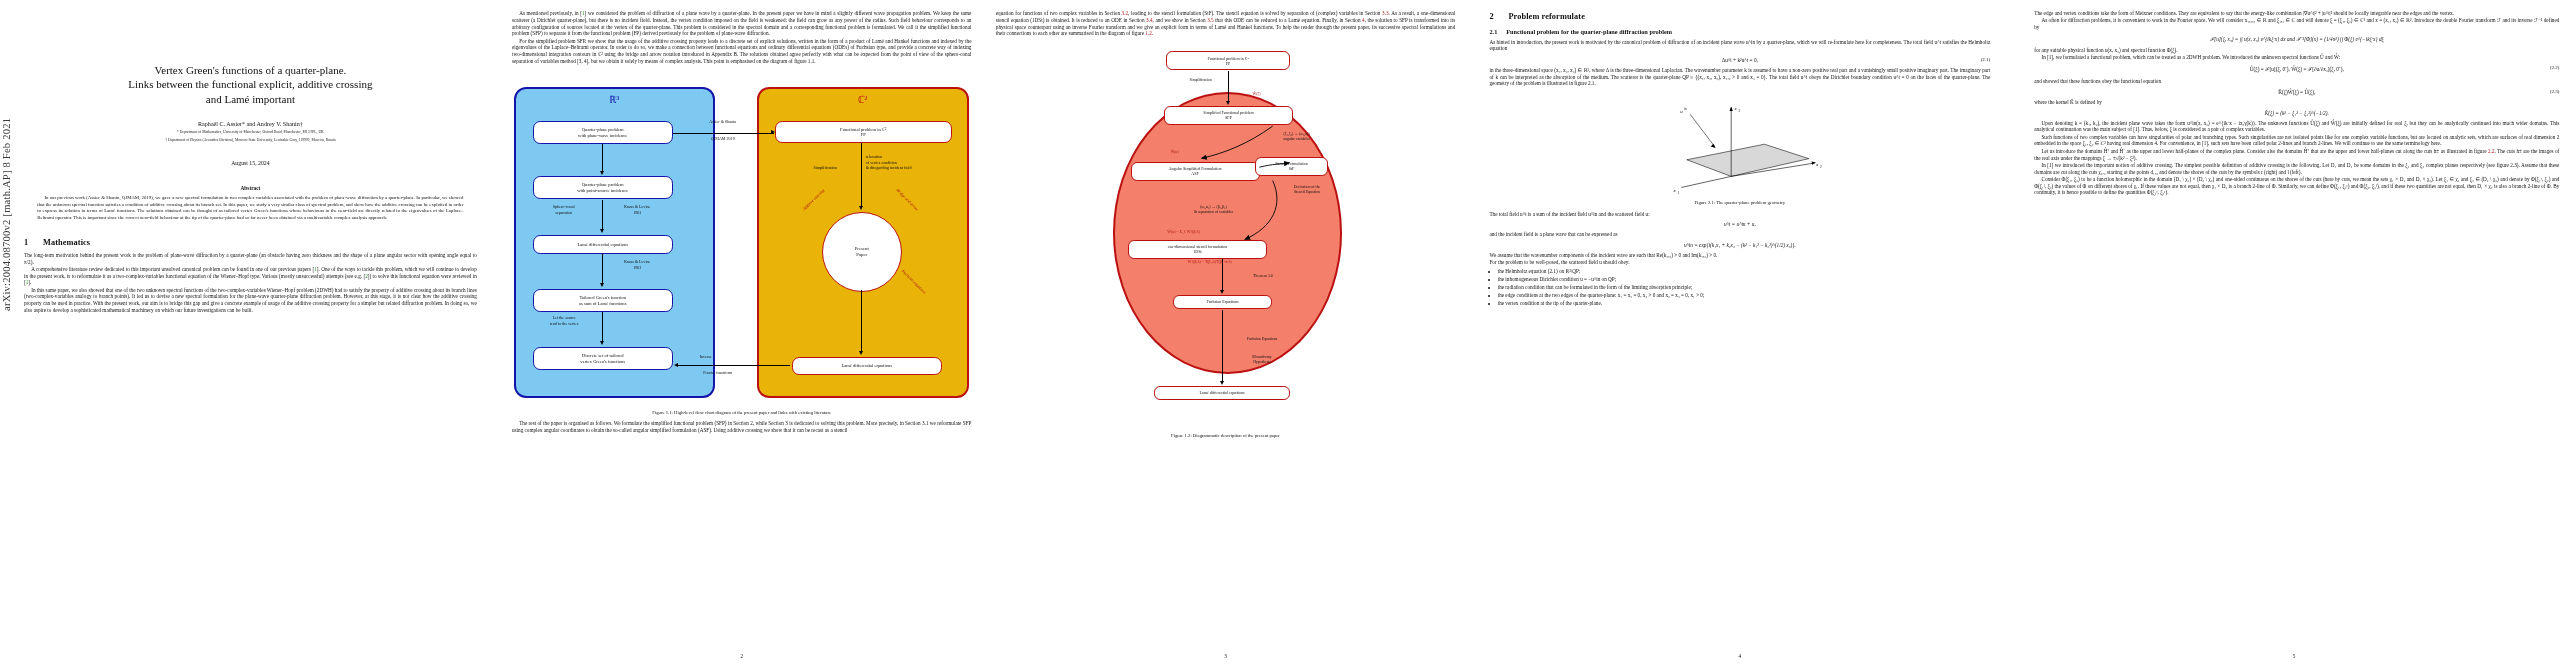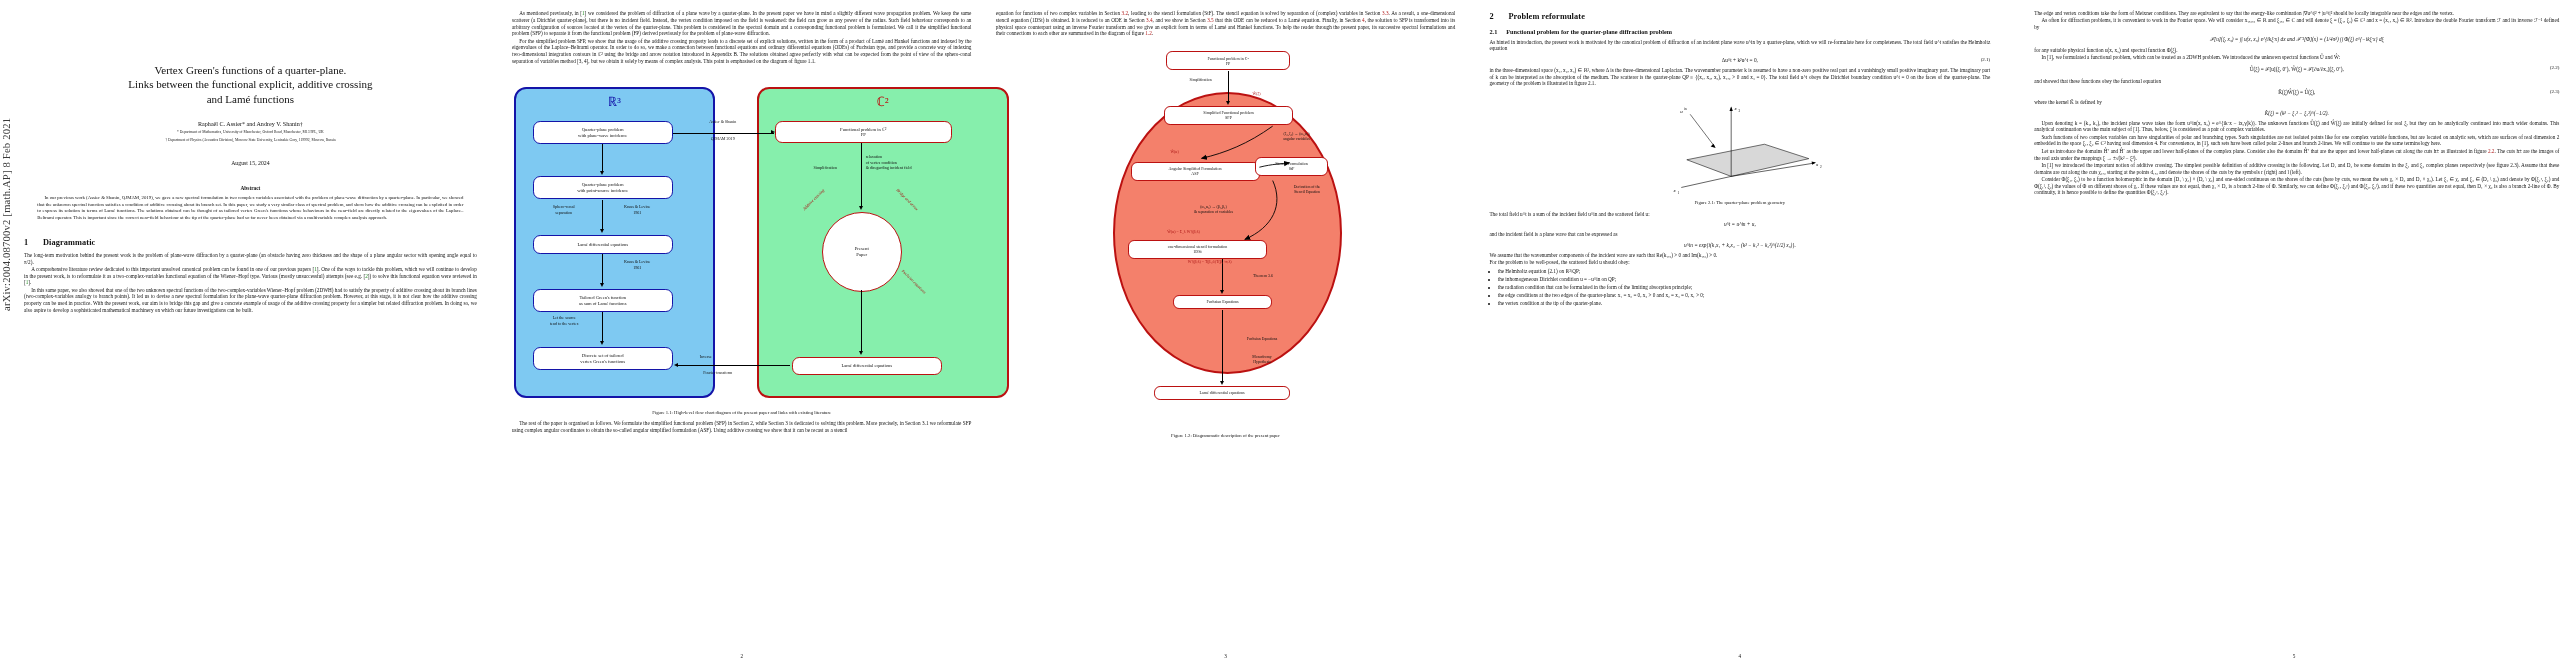--- a/index.html
+++ b/index.html
@@ -50,22 +50,22 @@
   ul.bul li{margin-bottom:1.1px;text-align:justify;}
 
   .fignum{text-align:center;font-size:4.7px;margin-top:4.4px;line-height:1.3;}
 
   .pageno{position:absolute;bottom:7.8px;left:0;right:0;text-align:center;font-size:5.2px;}
 
   
   .fc{position:relative;width:456px;height:333px;margin:7.8px auto 0 auto;}
   .panel{position:absolute;border-radius:12.2px;box-sizing:border-box;}
   .panel.blue{left:0;top:14.5px;width:201px;height:311px;background:#7ec9f2;border:2.2px solid #1414a8;}
-  .panel.red{left:243px;top:14.5px;width:252px;height:311px;background:#86efac;border:2.2px solid #bb1111;}
-  .panel-label{position:absolute;top:3.3px;left:0;right:0;text-align:center;font-size:13px;}
+  .panel.red{left:243px;top:14.5px;width:212px;height:311px;background:#eab308;border:2.2px solid #bb1111;}
+  .panel-label{position:absolute;top:3.3px;left:0;right:0;text-align:center;font-size:10px;}
   .panel.blue .panel-label{color:#1414a8;}
   .panel.red .panel-label{color:#bb1111;}
 
   .node{position:absolute;background:#fff;border-radius:7.2px;box-sizing:border-box;
         display:flex;align-items:center;justify-content:center;text-align:center;
         font-size:4.6px;line-height:1.28;padding:1.7px 2.8px;}
   .node.b{border:1.4px solid #1414a8;}
   .node.r{border:1.4px solid #bb1111;}
   .circ{position:absolute;background:#fff;border:1.7px solid #bb1111;border-radius:50%;
         display:flex;flex-direction:column;align-items:center;justify-content:center;
@@ -100,35 +100,35 @@
 <body>
 
 <div class="sheet">
 
   <div class="arxiv-stamp">arXiv:2004.08700v2  [math.AP]  8 Feb 2021</div>
 
   <div class="page p1">
     <div class="title">
       <div>Vertex Green's functions of a quarter-plane.</div>
       <div>Links between the functional explicit, additive crossing</div>
-      <div>and Lamé functions</div>
+      <div>and Lamé important</div>
     </div>
 
     <div class="authors">Raphaël C. Assier* and Andrey V. Shanin†</div>
     <div class="affil">* Department of Mathematics, University of Manchester, Oxford Road, Manchester, M13 9PL, UK</div>
     <div class="affil">† Department of Physics (Acoustics Division), Moscow State University, Leninskie Gory, 119992, Moscow, Russia</div>
     <div class="date">August 15, 2024</div>
 
     <div class="abs-h">Abstract</div>
     <div class="abs">
       <p>In our previous work (Assier &amp; Shanin, QJMAM, 2019), we gave a new spectral formulation in two complex variables associated with the problem of plane-wave diffraction by a quarter-plane. In particular, we showed that the unknown spectral function satisfies a condition of additive crossing about its branch set. In this paper, we study a very similar class of spectral problem, and show how the additive crossing can be exploited in order to express its solution in terms of Lamé functions. The solutions obtained can be thought of as tailored vertex Green's functions whose behaviours in the near-field are directly related to the eigenvalues of the Laplace–Beltrami operator. This is important since the correct near-field behaviour at the tip of the quarter-plane had so far never been obtained via a multivariable complex analysis approach.</p>
     </div>
 
     <h1 class="sec">
-      <span class="num">1</span><span>Diagrammatic</span>
+      <span class="num">1</span><span>Mathematics</span>
     </h1>
 
     <div class="col">
       <p class="noind">The long-term motivation behind the present work is the problem of plane-wave diffraction by a quarter-plane (an obstacle having zero thickness and the shape of a plane angular sector with opening angle equal to π/2).</p>
       <p><span>A comprehensive literature review dedicated to this important unsolved canonical problem can be found in one of our previous papers [</span><span class="cite">1</span><span>]. One of the ways to tackle this problem, which we will continue to develop in the present work, is to reformulate it as a two-complex-variables functional equation of the Wiener–Hopf type. Various (mostly unsuccessful) attempts (see e.g. [</span><span class="cite">2</span><span>]) to solve this functional equation were reviewed in [</span><span class="cite">1</span><span>].</span></p>
       <p>In this same paper, we also showed that one of the two unknown spectral functions of the two-complex-variables Wiener–Hopf problem (2DWH) had to satisfy the property of additive crossing about its branch lines (two-complex-variables analogy to branch points). It led us to devise a new spectral formulation for the plane-wave quarter-plane diffraction problem. However, at this stage, it is not clear how the additive crossing property can be used in practice. With the present work, our aim is to bridge this gap and give a concrete example of usage of the additive crossing property for a simpler but related diffraction problem. In doing so, we also aspire to develop a sophisticated mathematical machinery on which our future investigations can be built.</p>
     </div>
 
     <div class="pageno">1</div>
   </div>

